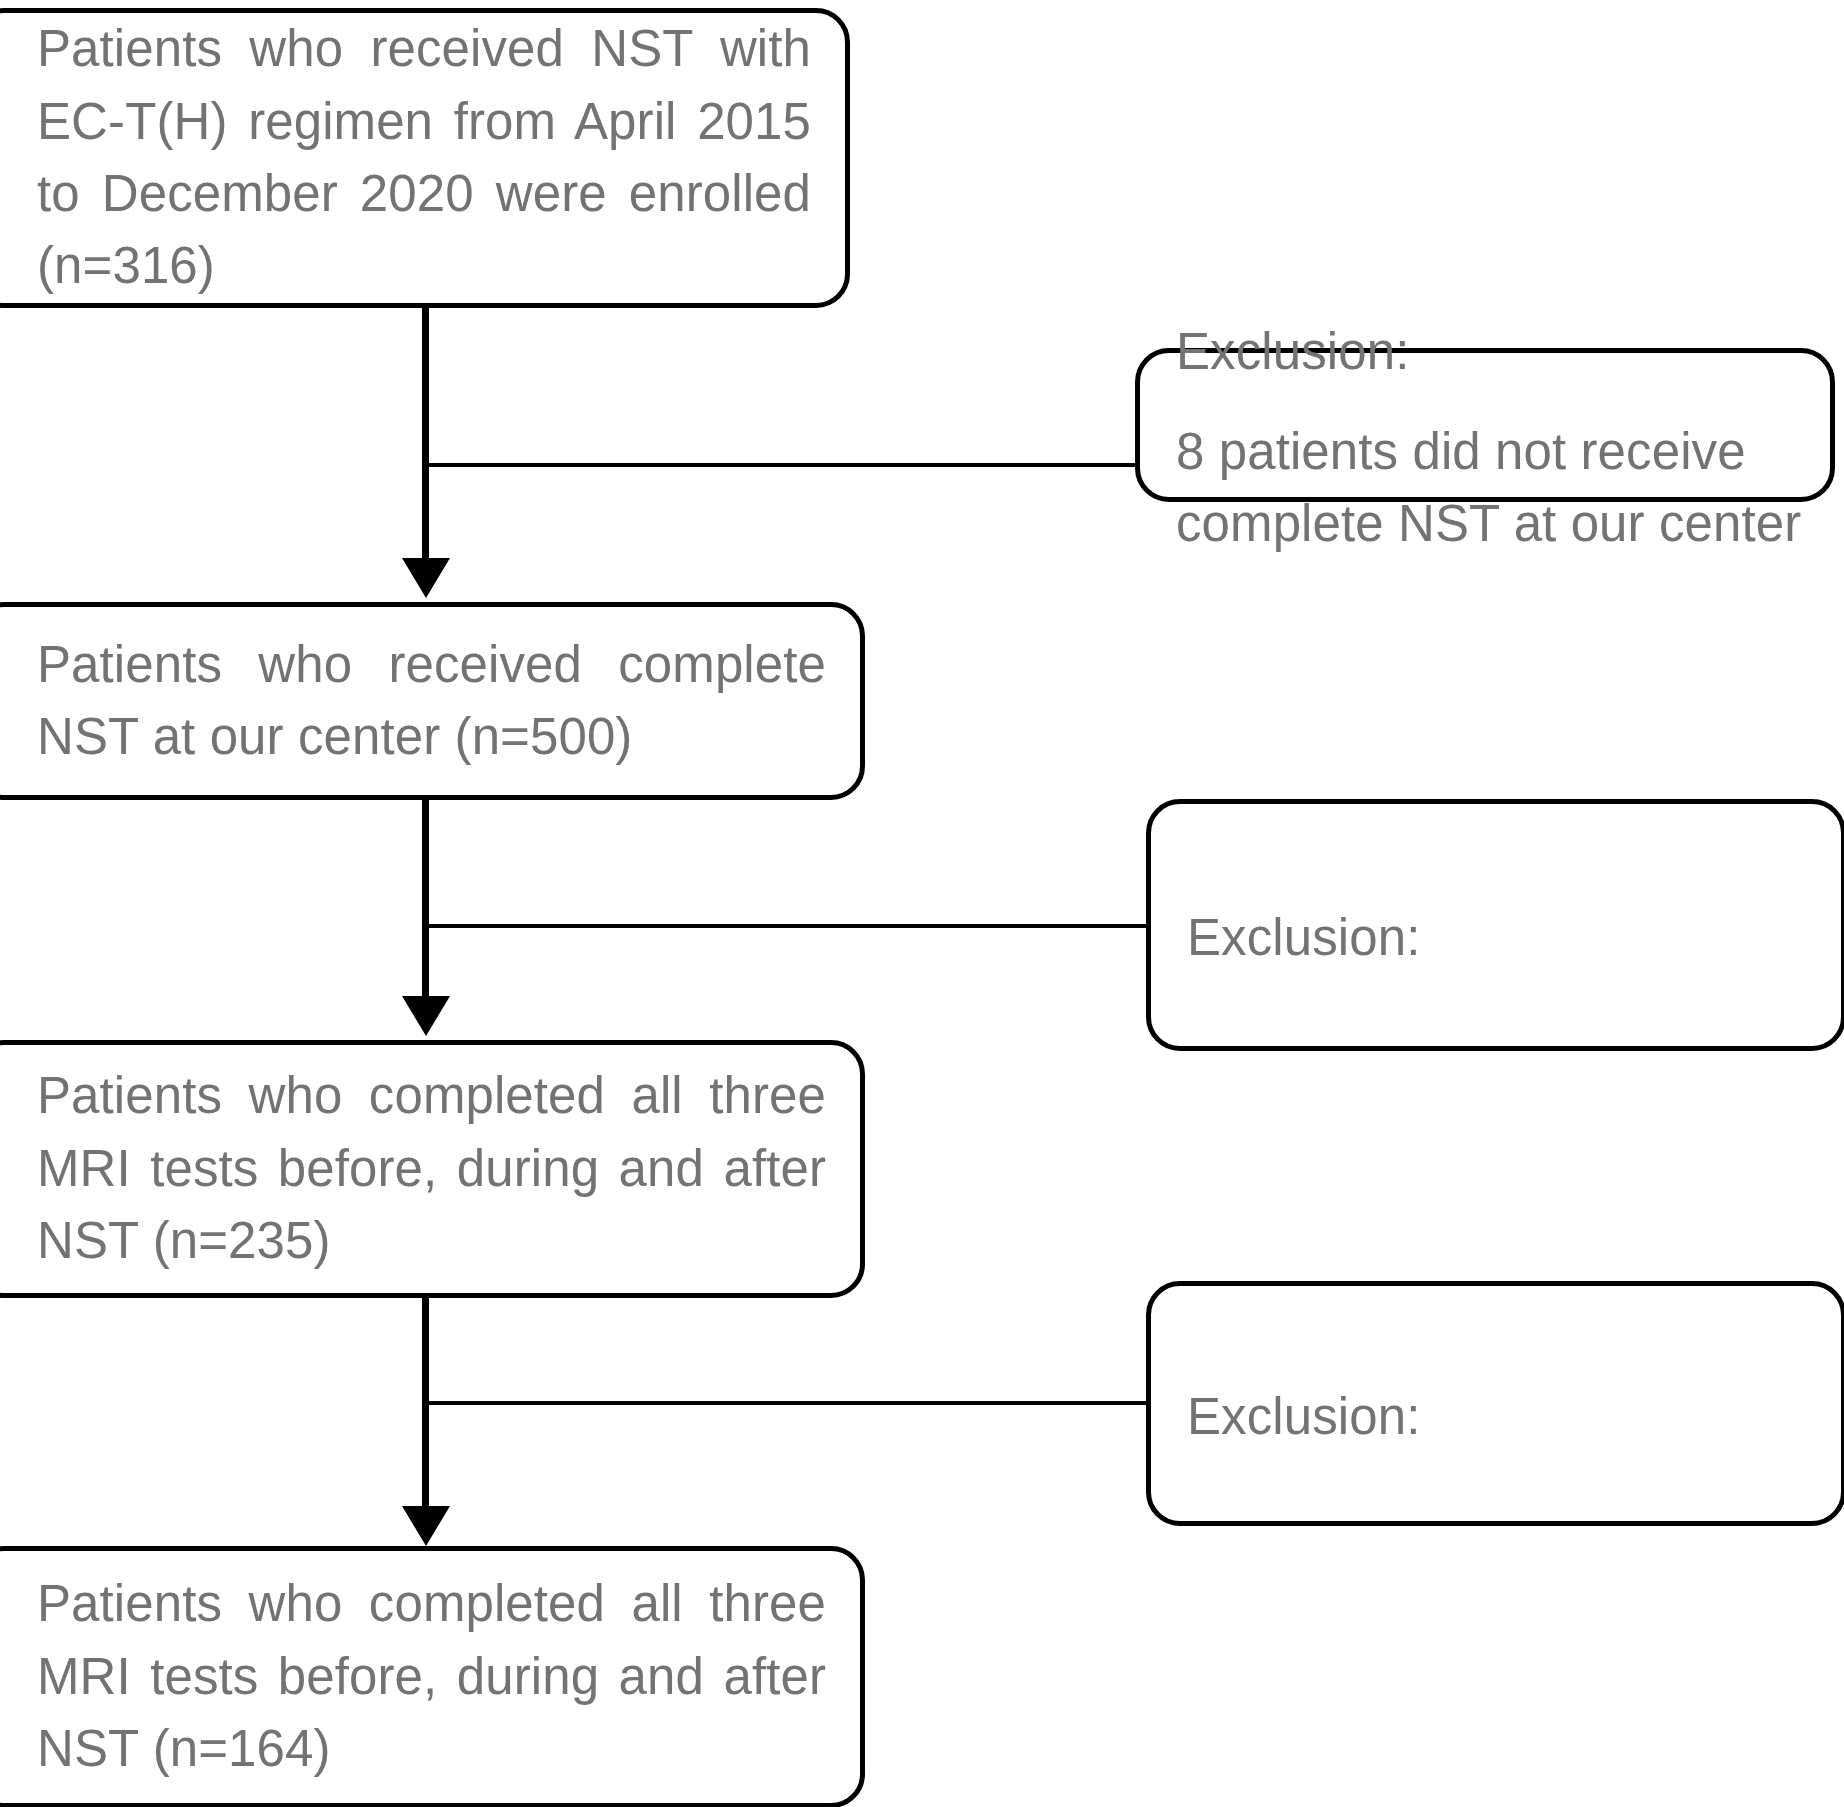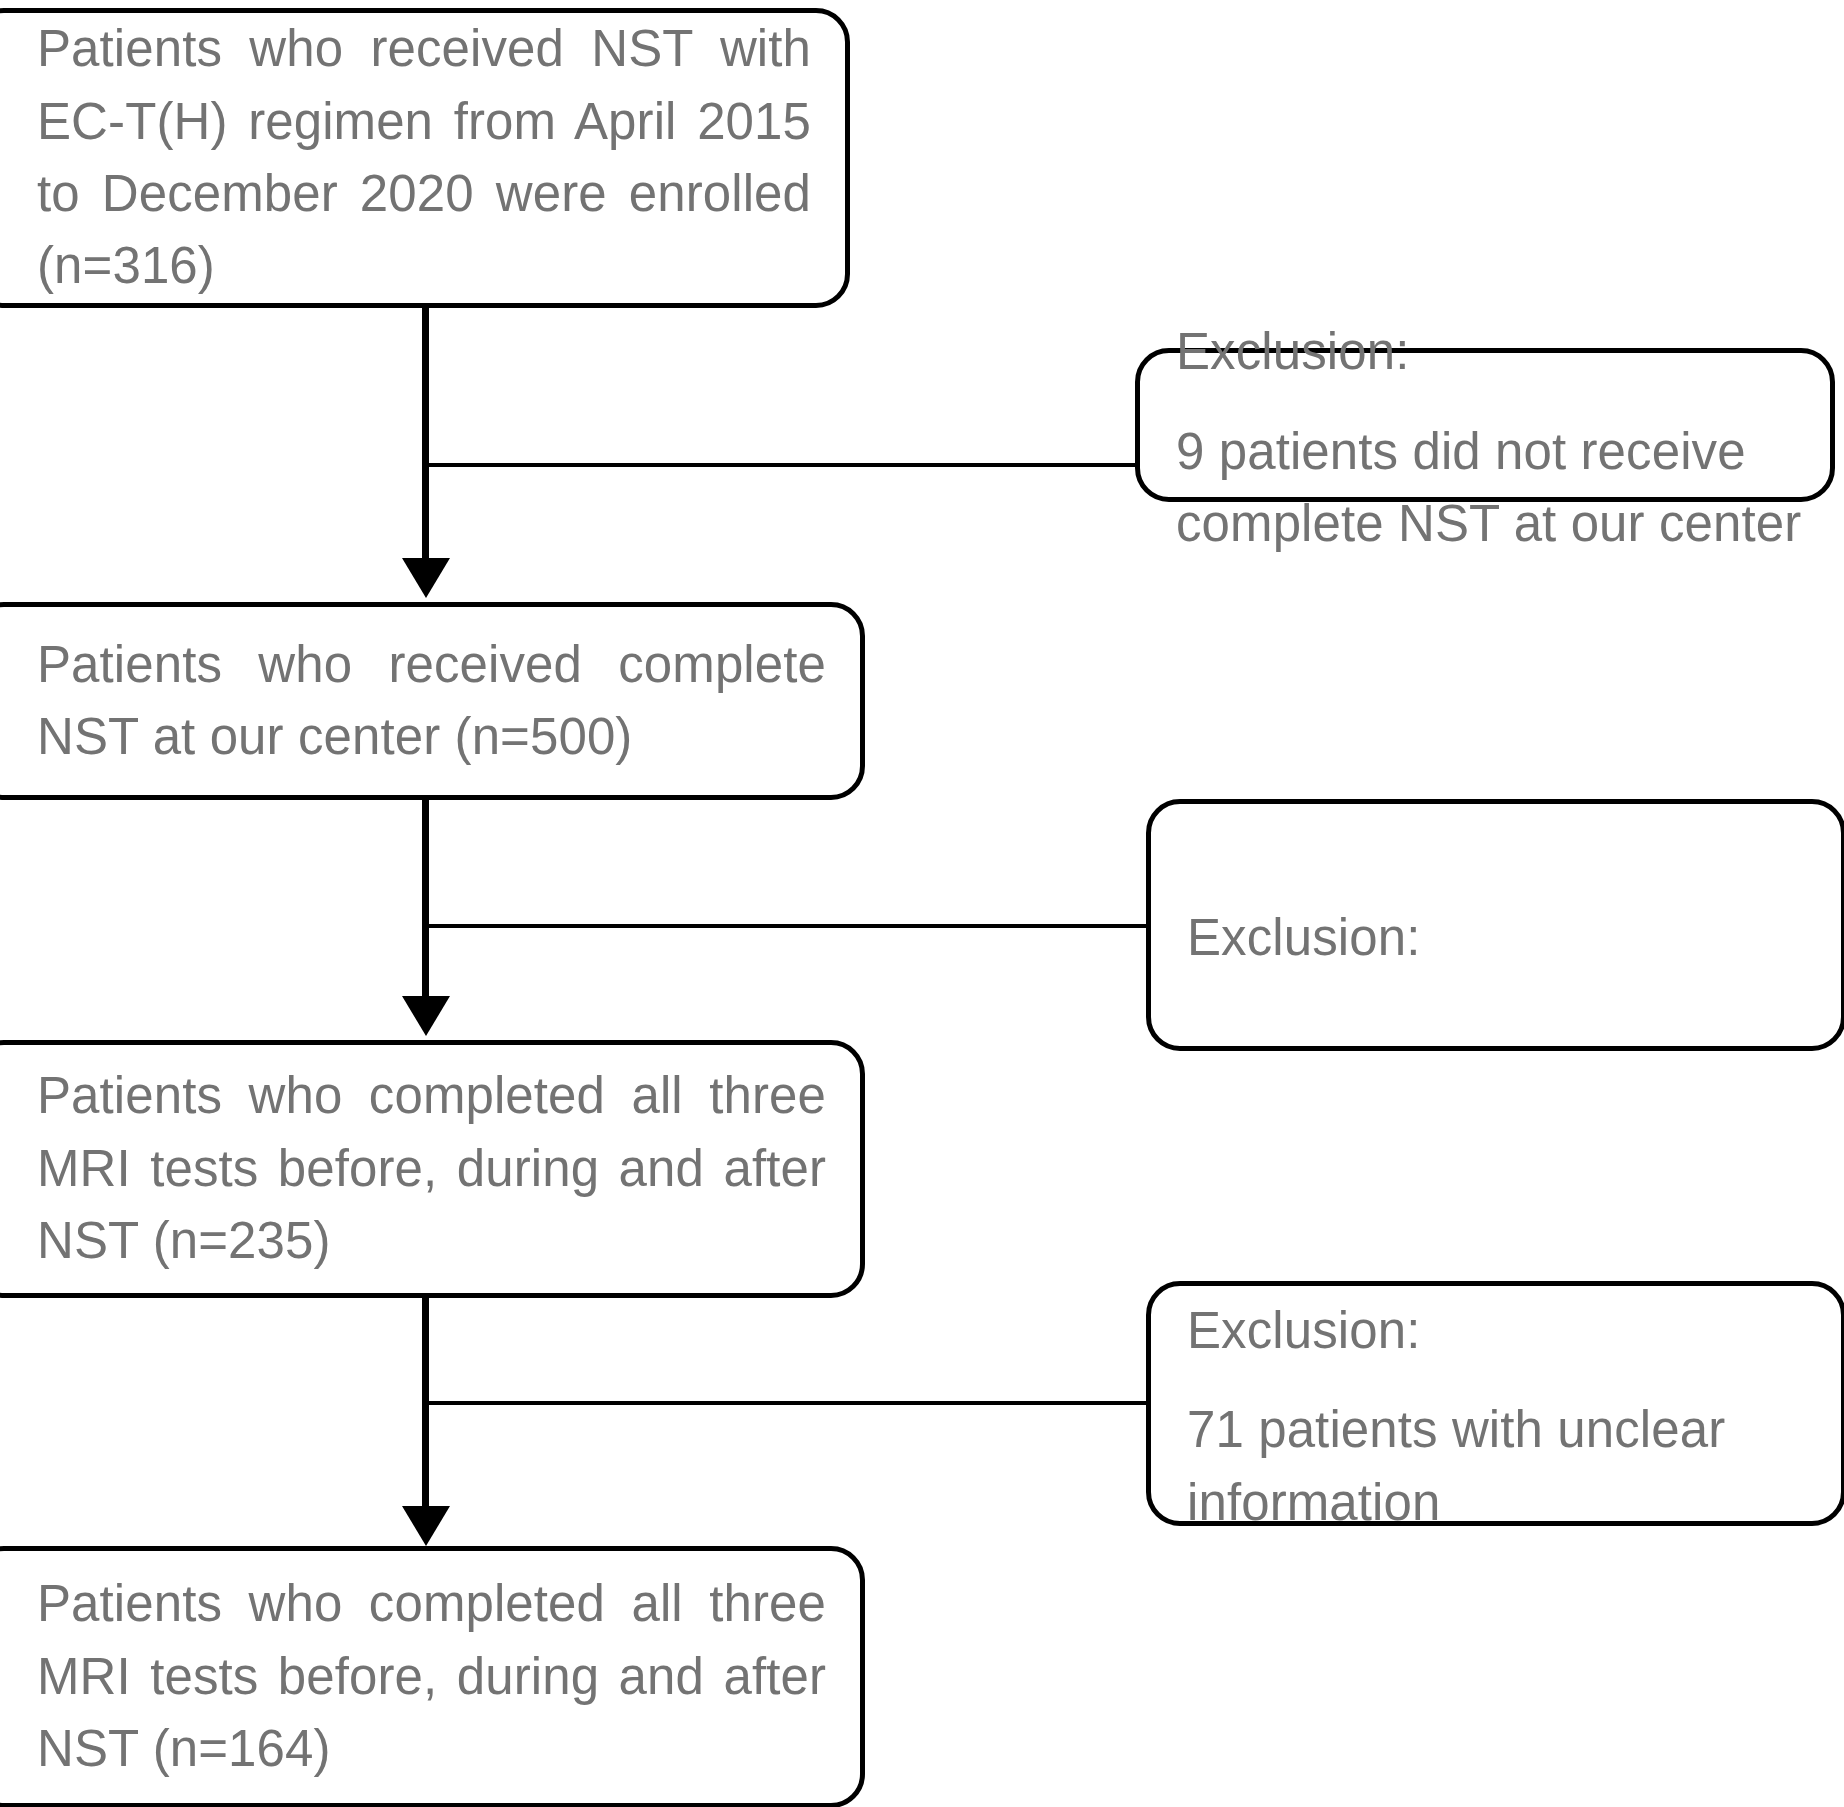--- a/index.html
+++ b/index.html
@@ -136,21 +136,21 @@
   <div class="node justify" id="node-enrolled">
     <div class="txt">Patients who received NST with EC-T(H) regimen from April 2015 to December 2020 were enrolled (n=316)</div>
   </div>
 
   <div class="vline" id="vline-1"></div>
   <div class="arrowhead" id="arrow-1"></div>
   <div class="hline" id="hline-1"></div>
 
   <div class="node plain" id="node-excl-1">
     <div class="txt">Exclusion:</div>
-    <div class="txt">9 patients did not receive complete NST at our center</div>
+    <div class="txt">8 patients did not receive complete NST at our center</div>
   </div>
 
   <div class="node justify" id="node-complete-nst">
     <div class="txt">Patients who received complete NST at our center (n=500)</div>
   </div>
 
   <div class="vline" id="vline-2"></div>
   <div class="arrowhead" id="arrow-2"></div>
   <div class="hline" id="hline-2"></div>
 
@@ -161,20 +161,19 @@
   <div class="node justify" id="node-mri-235">
     <div class="txt">Patients who completed all three MRI tests before, during and after NST (n=235)</div>
   </div>
 
   <div class="vline" id="vline-3"></div>
   <div class="arrowhead" id="arrow-3"></div>
   <div class="hline" id="hline-3"></div>
 
   <div class="node plain" id="node-excl-3">
     <div class="txt">Exclusion:</div>
-    <div class="txt">71 patients with unclear information</div>
   </div>
 
   <div class="node justify" id="node-mri-164">
     <div class="txt">Patients who completed all three MRI tests before, during and after NST (n=164)</div>
   </div>
 
 </div>
 
 </body></html>

